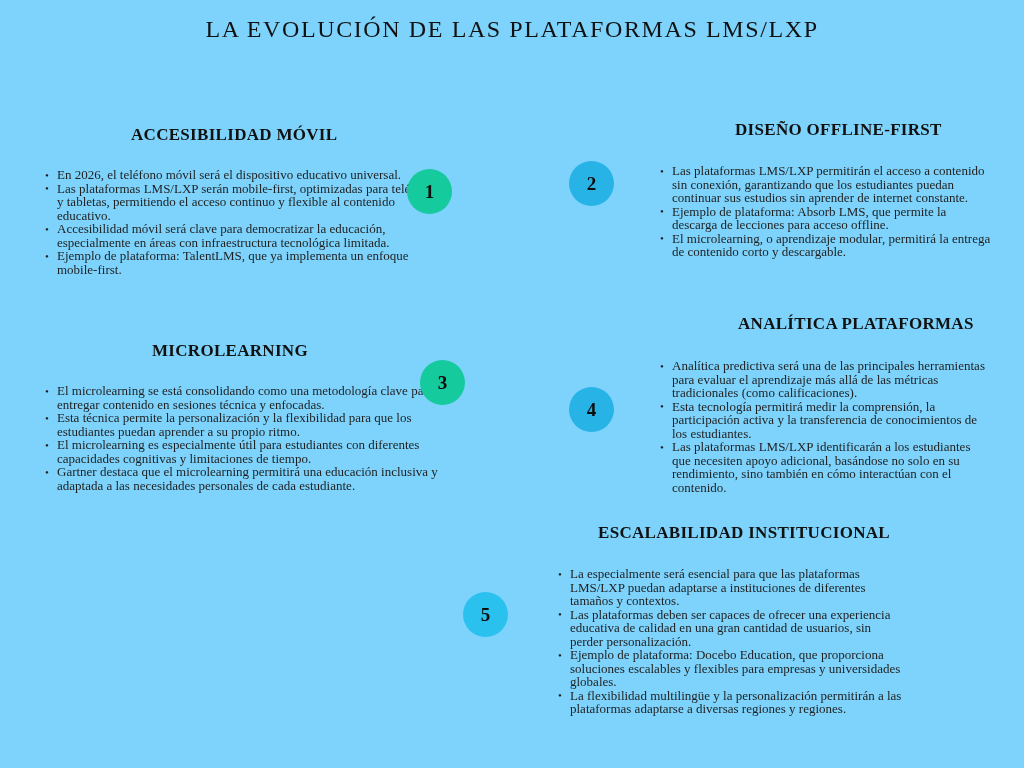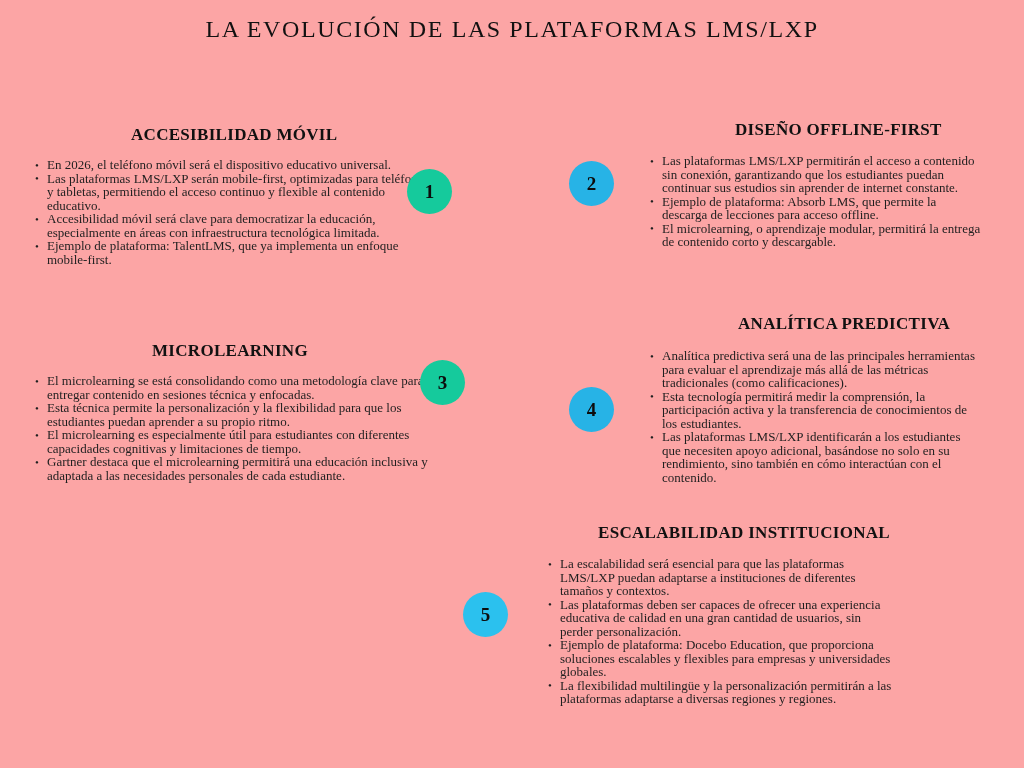--- a/index.html
+++ b/index.html
@@ -1,20 +1,20 @@
 <!DOCTYPE html>
 <html><head>
 <meta charset="utf-8">
 <style>
   html, body { margin: 0; padding: 0; background: #ffffff; }
   .canvas {
     position: relative;
     width: 1024px;
     height: 768px;
-    background: #fca5a5;
+    background: #7dd3fc;
     font-family: "Liberation Serif", "DejaVu Serif", serif;
     color: #1f1f1f;
     overflow: hidden;
   }
   .title {
     position: absolute;
     top: 16px;
     left: 0;
     width: 100%;
     text-align: center;
@@ -34,21 +34,21 @@
   }
   #h1 { left: 131px; top: 125px; }
   #h2 { left: 735px; top: 120px; }
   #h3 { left: 152px; top: 341px; }
   #h4 { left: 738px; top: 314px; }
   #h5 { left: 598px; top: 523px; }
 
   .bullets {
     position: absolute;
     list-style: none;
-    margin: 7px;
+    margin: 17px;
     padding: 0;
     font-size: 13px;
     line-height: 13.5px;
     color: #1f1f1f;
     text-align: left;
   }
   .bullets li {
     position: relative;
     padding-left: 14px;
   }
@@ -109,30 +109,30 @@
 
   <div class="sec-h" id="h3">MICROLEARNING</div>
   <ul class="bullets" id="list3">
       <li>El microlearning se está consolidando como una metodología clave para entregar contenido en sesiones técnica y enfocadas.</li>
       <li>Esta técnica permite la personalización y la flexibilidad para que los estudiantes puedan aprender a su propio ritmo.</li>
       <li>El microlearning es especialmente útil para estudiantes con diferentes capacidades cognitivas y limitaciones de tiempo.</li>
       <li>Gartner destaca que el microlearning permitirá una educación inclusiva y adaptada a las necesidades personales de cada estudiante.</li>
     </ul>
   <div class="circle" id="c3" style="background: rgb(21, 202, 156);">3</div>
 
-  <div class="sec-h" id="h4">ANALÍTICA PREDICTIVA</div>
+  <div class="sec-h" id="h4">ANALÍTICA PLATAFORMAS</div>
   <ul class="bullets" id="list4">
       <li>Analítica predictiva será una de las principales herramientas para evaluar el aprendizaje más allá de las métricas tradicionales (como calificaciones).</li>
       <li>Esta tecnología permitirá medir la comprensión, la participación activa y la transferencia de conocimientos de los estudiantes.</li>
       <li>Las plataformas LMS/LXP identificarán a los estudiantes que necesiten apoyo adicional, basándose no solo en su rendimiento, sino también en cómo interactúan con el contenido.</li>
     </ul>
   <div class="circle" id="c4" style="background: rgb(39, 179, 230);">4</div>
 
   <div class="sec-h" id="h5">ESCALABILIDAD INSTITUCIONAL</div>
   <ul class="bullets" id="list5">
-      <li>La escalabilidad será esencial para que las plataformas LMS/LXP puedan adaptarse a instituciones de diferentes tamaños y contextos.</li>
+      <li>La especialmente será esencial para que las plataformas LMS/LXP puedan adaptarse a instituciones de diferentes tamaños y contextos.</li>
       <li>Las plataformas deben ser capaces de ofrecer una experiencia educativa de calidad en una gran cantidad de usuarios, sin perder personalización.</li>
       <li>Ejemplo de plataforma: Docebo Education, que proporciona soluciones escalables y flexibles para empresas y universidades globales.</li>
       <li>La flexibilidad multilingüe y la personalización permitirán a las plataformas adaptarse a diversas regiones y regiones.</li>
     </ul>
   <div class="circle" id="c5" style="background: rgb(43, 193, 238);">5</div>
 
 </div>
 
 </body></html>

